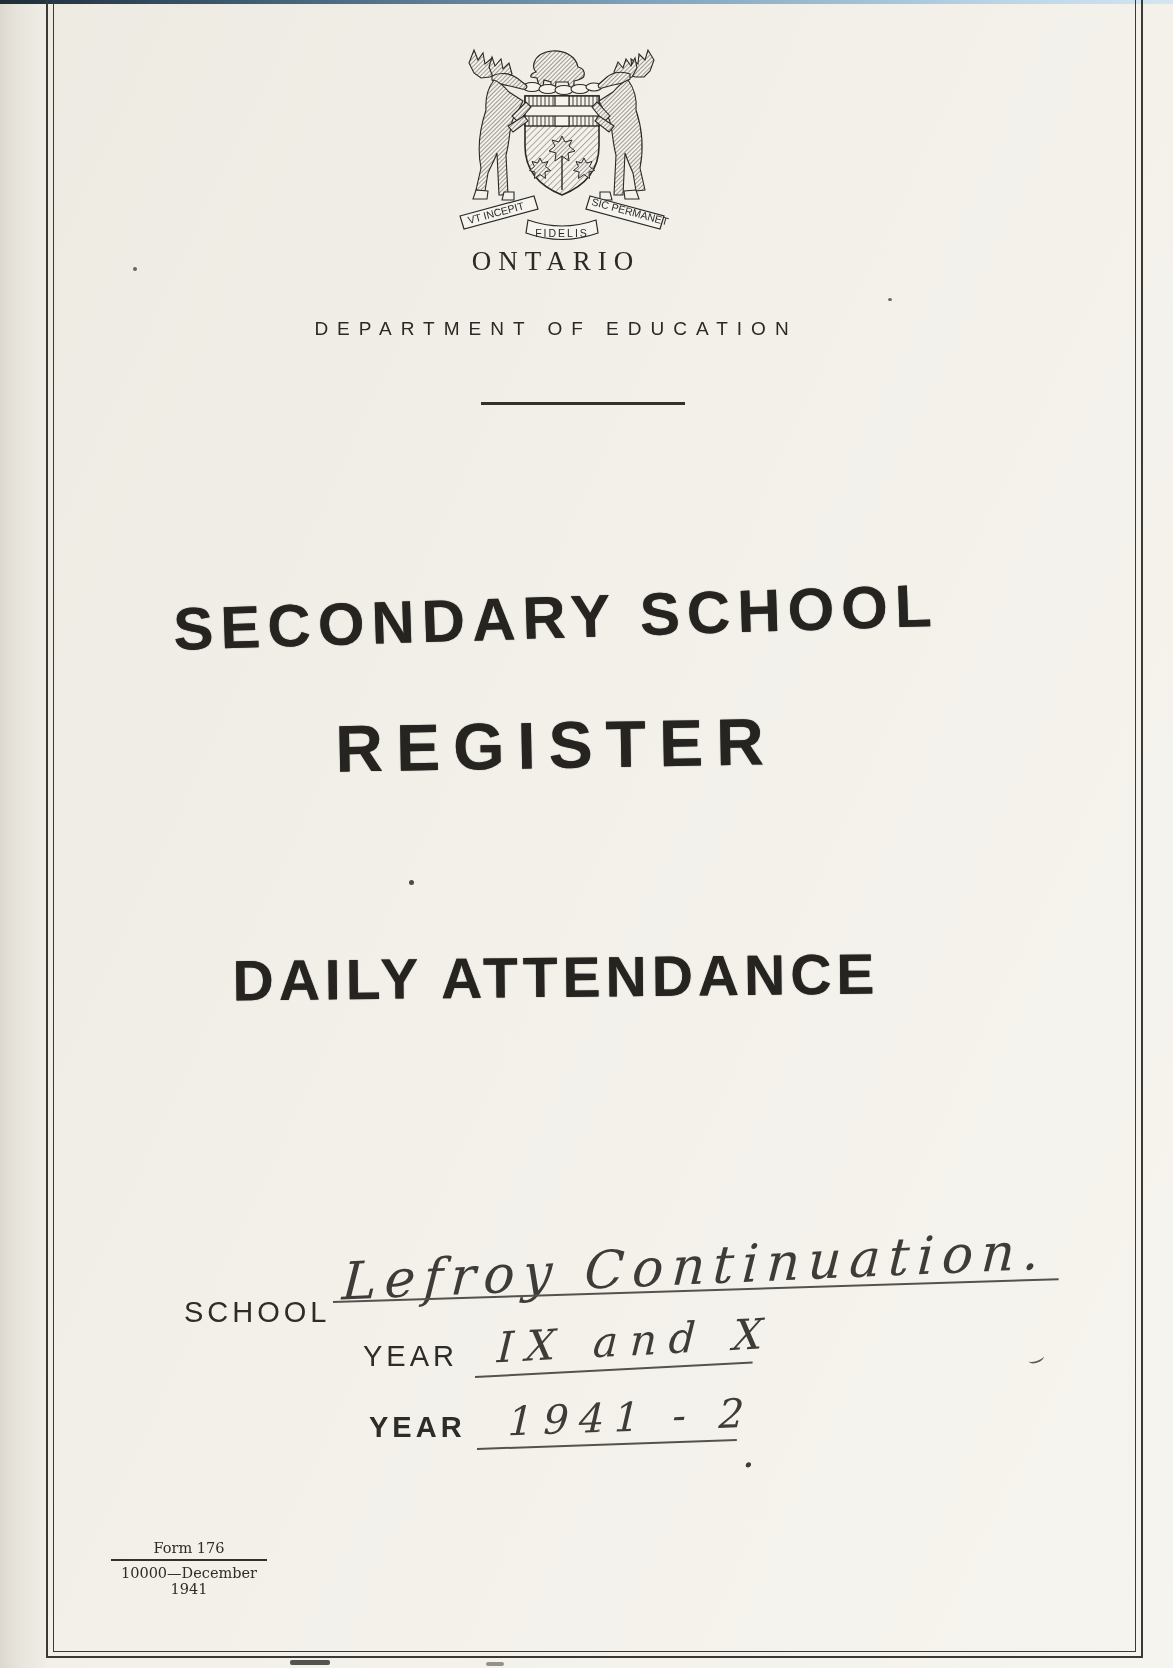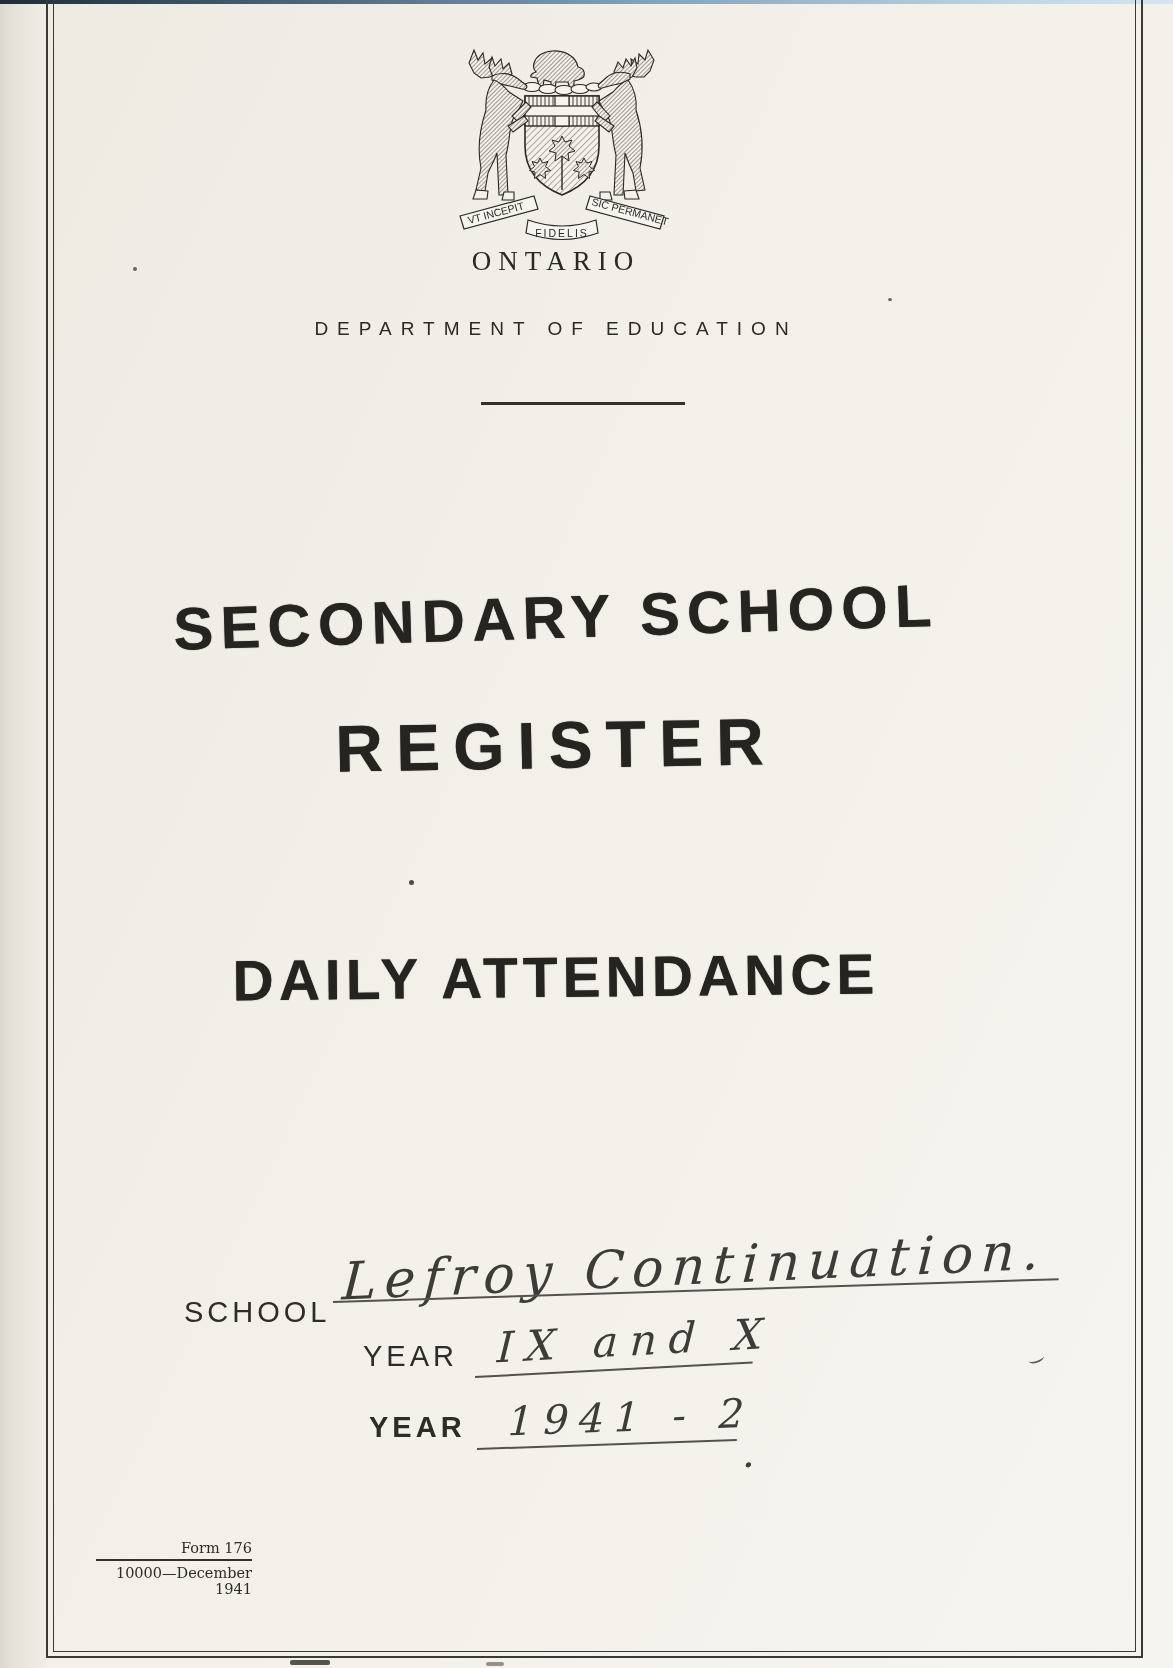--- a/index.html
+++ b/index.html
@@ -40,21 +40,21 @@
   .hw-form{left:497px;top:1316px;font-size:42px;letter-spacing:12px;
            transform:rotate(-3deg) skewX(-6deg);}
   .hw-year{left:508px;top:1394px;font-size:40px;letter-spacing:10px;
            transform:rotate(-2deg) skewX(-4deg);}
   .hw-dot{left:742px;top:1430px;font-size:40px;transform:none;}
   .uline{position:absolute;height:2px;background:#54524d;transform-origin:left center;}
   .ul-school{left:333px;top:1301px;width:726px;transform:rotate(-1.8deg);}
   .ul-form{left:475px;top:1376px;width:278px;transform:rotate(-3deg);}
   .ul-year{left:477px;top:1448px;width:260px;transform:rotate(-2deg);}
   
-  .imprint{position:absolute;left:96px;top:1540px;width:156px;text-align:right;
+  .imprint{position:absolute;left:111px;top:1540px;width:156px;text-align:center;
            font-family:"DejaVu Serif",serif;font-size:14.5px;color:#2e2c28;}
   .imprint .bar{height:2px;background:#33312c;margin:3px 0 4px 0;}
   
   .crest{position:absolute;left:452px;top:40px;width:220px;height:202px;}
   
   .speck{position:absolute;border-radius:50%;background:#6a675f;}
   .sp1{left:133px;top:267px;width:4px;height:4px;}
   .sp2{left:888px;top:298px;width:4px;height:3px;}
   .sp3{left:409px;top:880px;width:5px;height:5px;background:#4c4a44;}
   .sp4{left:597px;top:1429px;width:3px;height:3px;opacity:.7;}

